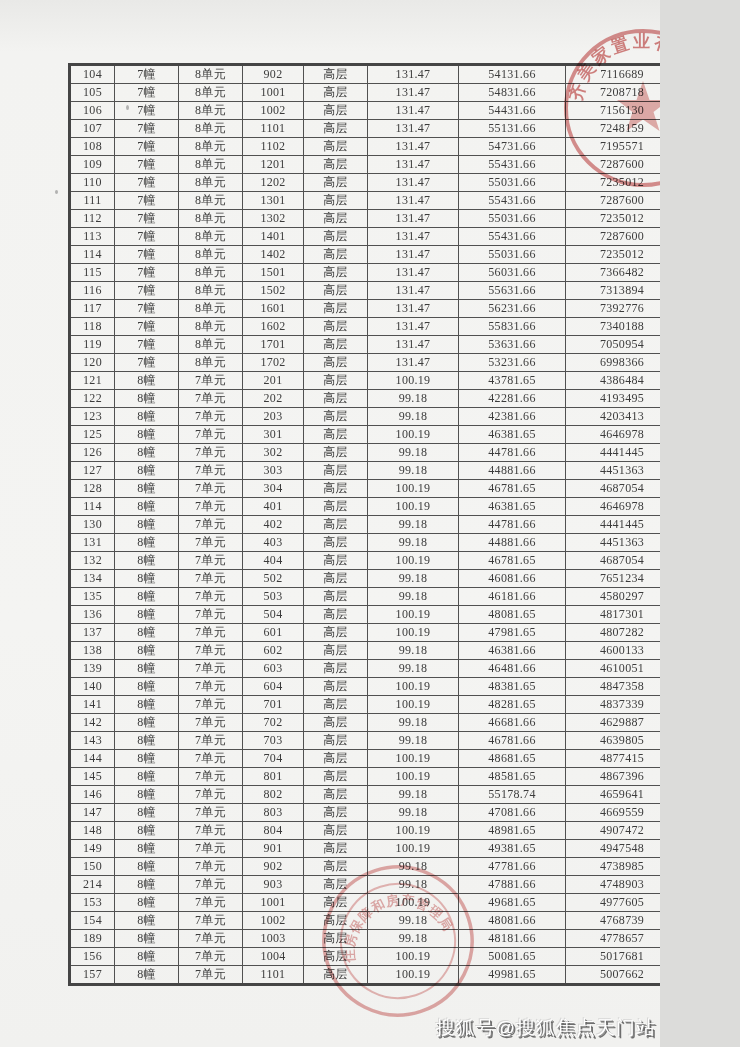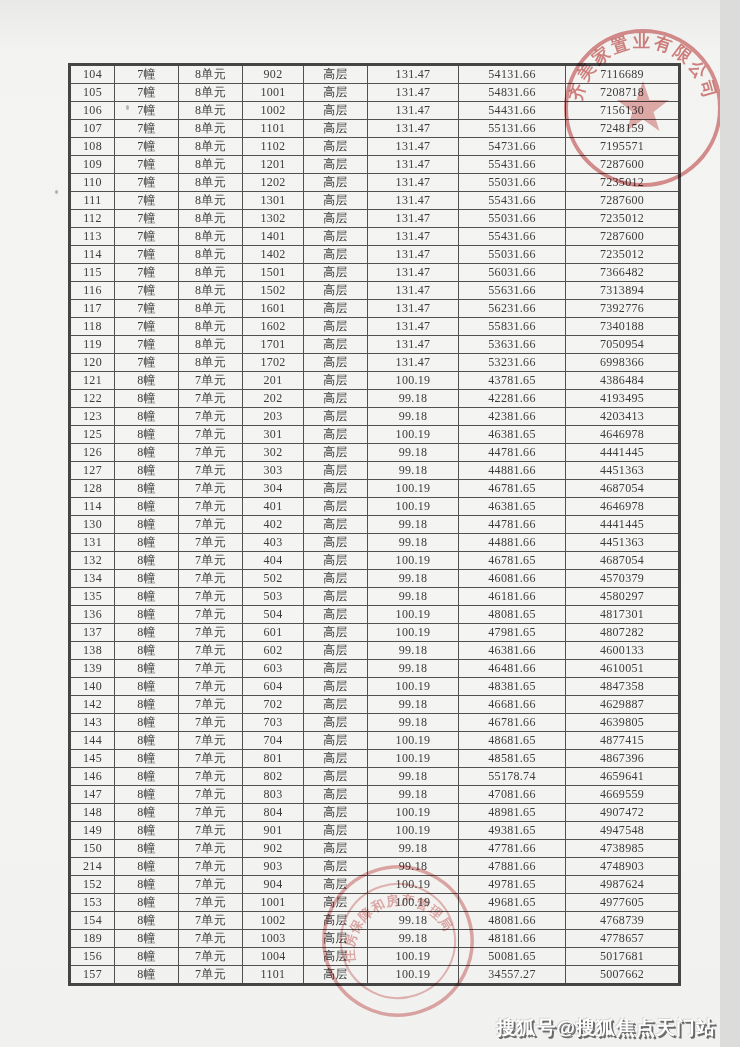--- a/index.html
+++ b/index.html
@@ -1,38 +1,38 @@
 <!DOCTYPE html>
 <html><head>
 <meta charset="utf-8">
 <style>
   html,body{margin:0;padding:0;background:#dcdcda;}
   .canvas{
-    position:relative;width:720px;height:1047px;overflow:hidden;
+    position:relative;width:660px;height:1047px;overflow:hidden;
     background:linear-gradient(180deg,#e9e9e7 0%,#f3f3f1 5%,#f4f4f2 60%,#f1f1ef 100%);
     font-family:"Liberation Serif","DejaVu Serif",serif;
   }
   table.price{
     position:absolute;left:68px;top:63px;width:610px;height:914px;
     border-collapse:collapse;table-layout:fixed;
     border:3px solid #454545;
   }
   table.price td{
     border:1.6px solid #515151;
     text-align:center;vertical-align:middle;
     font-size:12px;color:#3c3c3c;padding:0;
     white-space:nowrap;overflow:hidden;
     letter-spacing:.3px;
   }
   .speck{position:absolute;background:#8f8f8f;border-radius:50%;opacity:.65;}
   .stamp{position:absolute;mix-blend-mode:multiply;pointer-events:none;}
   .watermark{
     position:absolute;right:4px;bottom:6px;
     font-family:"Liberation Sans","DejaVu Sans",sans-serif;
-    font-weight:bold;font-size:19px;color:#ffffff;
+    font-weight:normal;font-size:19px;color:#ffffff;
     text-shadow:2px 2px 0 rgba(96,96,96,.9),1px 1px 0 rgba(120,120,120,.8),-1px -1px 0 rgba(190,190,190,.5);
     letter-spacing:1px;
   }
 </style>
 </head>
 <body>
 
 <div class="canvas">
 
   <div class="speck" style="left:126px;top:105px;width:3px;height:5px;"></div>
@@ -331,21 +331,21 @@
           <td>4687054</td>
         </tr>
         <tr>
           <td>134</td>
           <td>8幢</td>
           <td>7单元</td>
           <td>502</td>
           <td>高层</td>
           <td>99.18</td>
           <td>46081.66</td>
-          <td>4570379</td>
+          <td>7651234</td>
         </tr>
         <tr>
           <td>135</td>
           <td>8幢</td>
           <td>7单元</td>
           <td>503</td>
           <td>高层</td>
           <td>99.18</td>
           <td>46181.66</td>
           <td>4580297</td>
@@ -394,20 +394,30 @@
           <td>140</td>
           <td>8幢</td>
           <td>7单元</td>
           <td>604</td>
           <td>高层</td>
           <td>100.19</td>
           <td>48381.65</td>
           <td>4847358</td>
         </tr>
         <tr>
+          <td>141</td>
+          <td>8幢</td>
+          <td>7单元</td>
+          <td>701</td>
+          <td>高层</td>
+          <td>100.19</td>
+          <td>48281.65</td>
+          <td>4837339</td>
+        </tr>
+        <tr>
           <td>142</td>
           <td>8幢</td>
           <td>7单元</td>
           <td>702</td>
           <td>高层</td>
           <td>99.18</td>
           <td>46681.66</td>
           <td>4629887</td>
         </tr>
         <tr>
@@ -494,30 +504,20 @@
           <td>214</td>
           <td>8幢</td>
           <td>7单元</td>
           <td>903</td>
           <td>高层</td>
           <td>99.18</td>
           <td>47881.66</td>
           <td>4748903</td>
         </tr>
         <tr>
-          <td>152</td>
-          <td>8幢</td>
-          <td>7单元</td>
-          <td>904</td>
-          <td>高层</td>
-          <td>100.19</td>
-          <td>49781.65</td>
-          <td>4987624</td>
-        </tr>
-        <tr>
           <td>153</td>
           <td>8幢</td>
           <td>7单元</td>
           <td>1001</td>
           <td>高层</td>
           <td>100.19</td>
           <td>49681.65</td>
           <td>4977605</td>
         </tr>
         <tr>
@@ -550,21 +550,21 @@
           <td>50081.65</td>
           <td>5017681</td>
         </tr>
         <tr>
           <td>157</td>
           <td>8幢</td>
           <td>7单元</td>
           <td>1101</td>
           <td>高层</td>
           <td>100.19</td>
-          <td>34557.27</td>
+          <td>49981.65</td>
           <td>5007662</td>
         </tr>
       </tbody>
   </table>
 
   <svg class="stamp" style="left:553px;top:13px;opacity:.8;" width="180" height="180" viewBox="0 0 180 180">
     <defs>
       <path id="arcTop" d="M 28 96 A 62 62 0 0 1 152 96"></path>
     </defs>
     <circle cx="90" cy="95" r="77" fill="none" stroke="rgba(198,74,72,0.75)" stroke-width="4"></circle>

